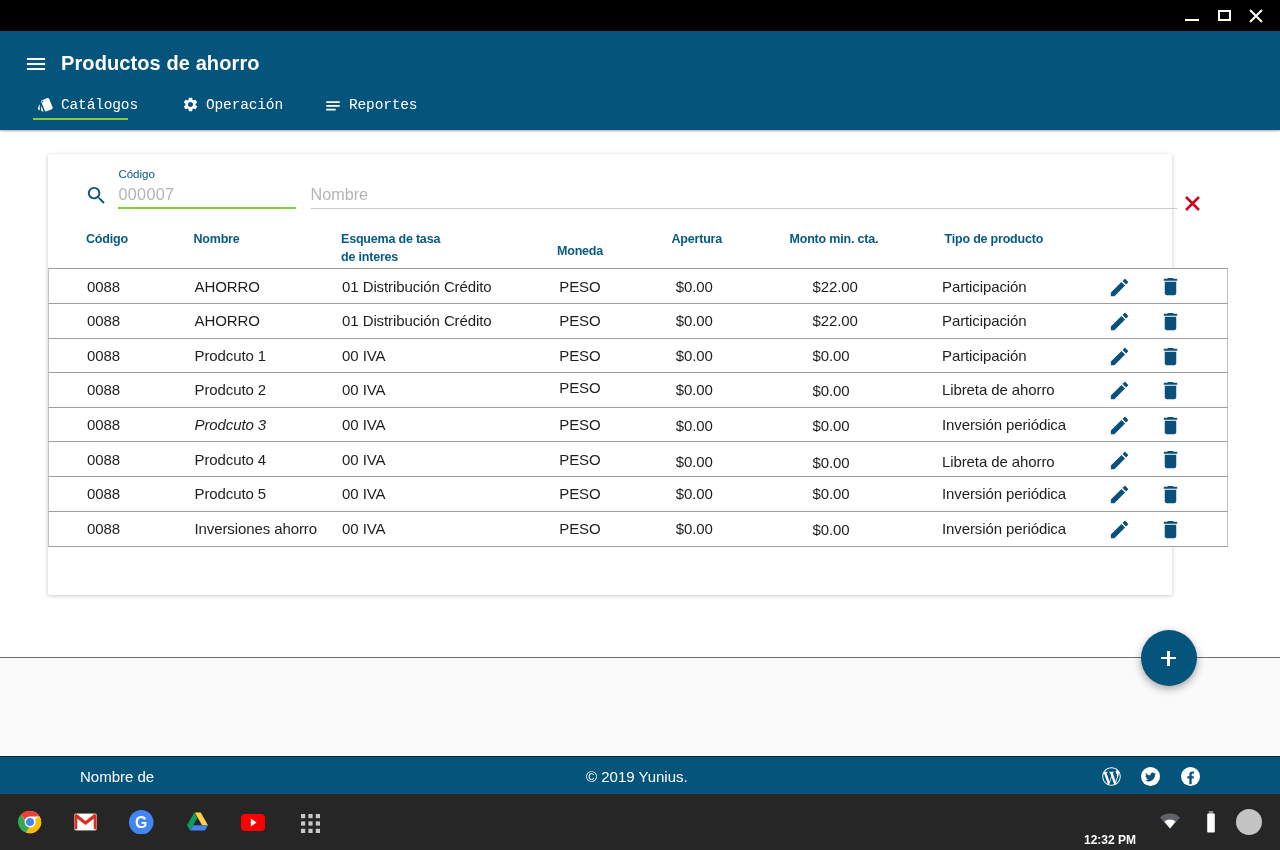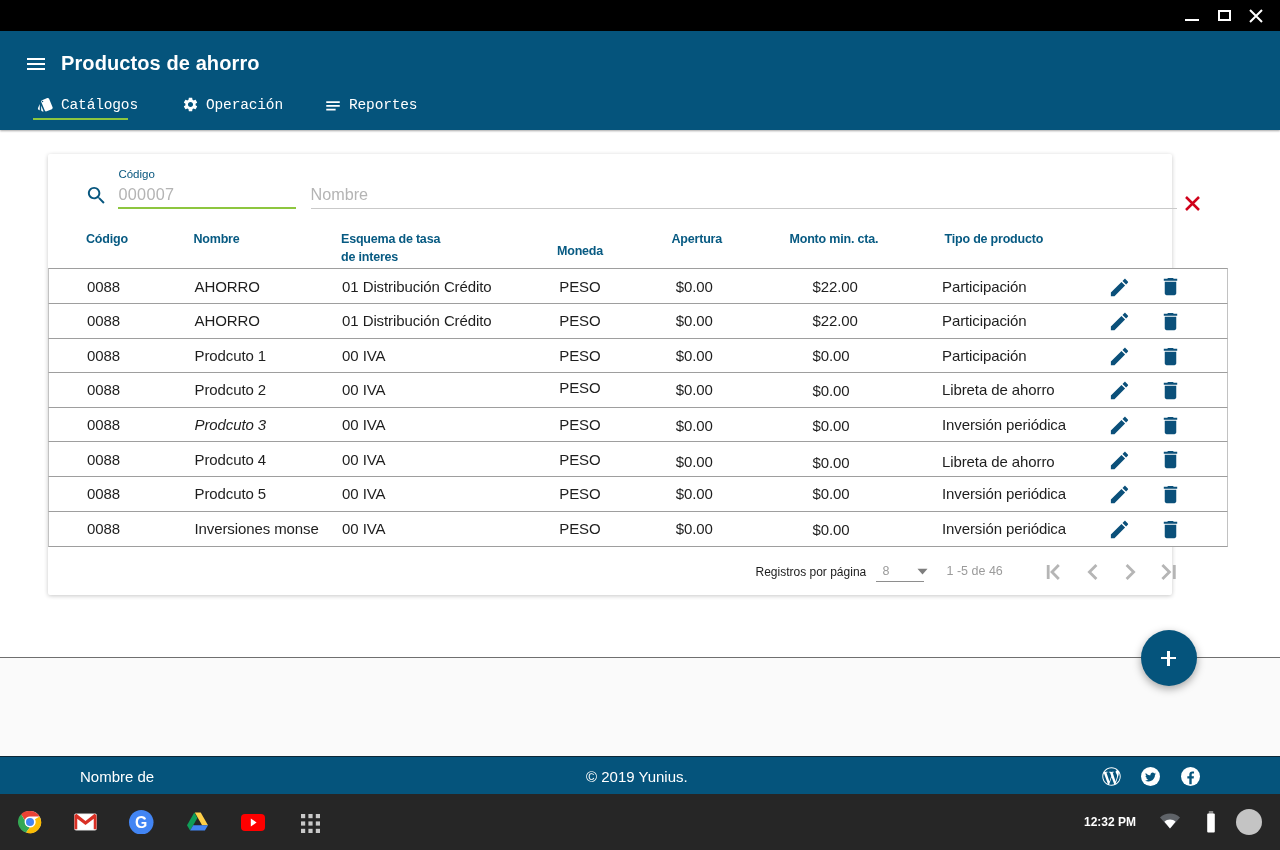--- a/index.html
+++ b/index.html
@@ -40,21 +40,21 @@
   #lower { position:absolute; left:0; top:657px; width:1280px; height:98.5px; background:#fafafa; border-top:1.4px solid #6f6f6f; }
   #fab { position:absolute; left:1140.5px; top:630px; width:56px; height:56px; border-radius:50%;
      background:#05547c; box-shadow:0 3px 8px rgba(0,0,0,.35); }
   #fab:before { content:""; position:absolute; left:20.5px; top:26.8px; width:15px; height:2.4px; background:#fff;}
   #fab:after  { content:""; position:absolute; left:26.8px; top:20.5px; width:2.4px; height:15px; background:#fff;}
   
   #footer { position:absolute; left:0; top:755.5px; width:1280px; height:38.2px; background:#05547c;
      border-top:1px solid #0b2737; color:#fff; }
   
   #shelf { position:absolute; left:0; top:793.7px; width:1280px; height:56.3px; background:#262626; }
-  #clock { position:absolute; left:1084px; top:21px; color:#fff; font-size:12px; font-weight:bold; }
+  #clock { position:absolute; left:1084px; top:39px; color:#fff; font-size:12px; font-weight:bold; }
   #avatar { position:absolute; left:1236px; top:15px; width:26px; height:26px; border-radius:50%; background:#c4c4c4; }
 </style>
 </head>
 <body>
 <div id="titlebar">
   <div id="min"></div>
   <div id="max"></div>
   <svg style="position:absolute;left:1249px;top:9px" width="14" height="14" viewBox="0 0 14 14">
       <path d="M1 1 L13 13 M13 1 L1 13" stroke="#fff" stroke-width="2"></path>
     </svg>
@@ -210,58 +210,35 @@
         <span style="left:893.5px;">Inversión periódica</span>
         <svg style="left:1059.5px;top:6.3px" width="23" height="23" viewBox="0 0 24 24" fill="#0b507a">
           <path d="M3 17.25V21h3.75L17.81 9.94l-3.75-3.75L3 17.25zM20.71 7.04c.39-.39.39-1.02 0-1.41l-2.34-2.34c-.39-.39-1.02-.39-1.41 0l-1.83 1.83 3.75 3.75 1.83-1.83z"></path>
         </svg>
         <svg style="left:1110.3px;top:6px" width="23" height="23" viewBox="0 0 24 24" fill="#0b507a">
           <path d="M6 19c0 1.1.9 2 2 2h8c1.1 0 2-.9 2-2V7H6v12zM19 4h-3.5l-1-1h-5l-1 1H5v2h14V4z"></path>
         </svg>
       </div>
       <div class="row" style="top:357.1px;border-bottom:1.8px solid #9e9e9e;height:36.4px;">
         <span style="left:38.5px;">0088</span>
-        <span style="left:146px;">Inversiones monse</span>
+        <span style="left:146px;">Inversiones ahorro</span>
         <span style="left:293.6px;">00 IVA</span>
         <span style="left:510.8px;">PESO</span>
         <span style="left:627.3px;">$0.00</span>
         <span style="left:764px;transform:translateY(1px);">$0.00</span>
         <span style="left:893.5px;">Inversión periódica</span>
         <svg style="left:1059.5px;top:6.3px" width="23" height="23" viewBox="0 0 24 24" fill="#0b507a">
           <path d="M3 17.25V21h3.75L17.81 9.94l-3.75-3.75L3 17.25zM20.71 7.04c.39-.39.39-1.02 0-1.41l-2.34-2.34c-.39-.39-1.02-.39-1.41 0l-1.83 1.83 3.75 3.75 1.83-1.83z"></path>
         </svg>
         <svg style="left:1110.3px;top:6px" width="23" height="23" viewBox="0 0 24 24" fill="#0b507a">
           <path d="M6 19c0 1.1.9 2 2 2h8c1.1 0 2-.9 2-2V7H6v12zM19 4h-3.5l-1-1h-5l-1 1H5v2h14V4z"></path>
         </svg>
       </div>
     </div>
 
-  <div id="pgn">
-    <span style="position:absolute;left:708px;top:18.5px;font-size:12px;">Registros por página</span>
-    <span class="g" style="position:absolute;left:835px;top:17.5px;font-size:12.5px;">8</span>
-    <div style="position:absolute;left:828.5px;top:34.5px;width:48px;height:1.2px;background:#8e8e8e"></div>
-    <svg style="position:absolute;left:869px;top:22px" width="11" height="7" viewBox="0 0 11 7">
-        <path d="M0.5 0.8 L10.5 0.8 L5.5 6.6z" fill="#7e7e7e"></path>
-      </svg>
-    <span class="g" style="position:absolute;left:899px;top:18px;font-size:12.5px;">1 -5 de 46</span>
-    <svg class="pi" style="position:absolute;left:998.8px;top:17px" width="16" height="18" viewBox="0 0 16 18" fill="none" stroke="#b5b5b5" stroke-width="2.8">
-        <path d="M2.2 2 V16"></path>
-        <path d="M12.8 2 L6 9 L12.8 16"></path>
-      </svg>
-    <svg class="pi" style="position:absolute;left:1038.6px;top:17px" width="12" height="18" viewBox="0 0 12 18" fill="none" stroke="#b5b5b5" stroke-width="2.8">
-        <path d="M10.4 2 L3.4 9 L10.4 16"></path>
-      </svg>
-    <svg class="pi" style="position:absolute;left:1077.9px;top:17px" width="12" height="18" viewBox="0 0 12 18" fill="none" stroke="#b5b5b5" stroke-width="2.8">
-        <path d="M1.6 2 L8.6 9 L1.6 16"></path>
-      </svg>
-    <svg class="pi" style="position:absolute;left:1111.1px;top:17px" width="17" height="18" viewBox="0 0 17 18" fill="none" stroke="#b5b5b5" stroke-width="2.8">
-        <path d="M3.4 2 L10.4 9 L3.4 16"></path>
-        <path d="M15.3 2 V16"></path>
-      </svg>
-    </div>
 </div>
 
 <div id="lower"></div>
 <div id="fab"></div>
 
 <div id="footer">
   <span style="position:absolute;left:80px;top:11px;font-size:15px;">Nombre de</span>
   <span style="position:absolute;left:586px;top:11px;font-size:15px;">© 2019 Yunius.</span>
   <svg style="position:absolute;left:1102px;top:10px" width="19" height="19" viewBox="0 0 512 512">
       <path fill="#fff" d="M256 8C119.3 8 8 119.2 8 256c0 136.7 111.3 248 248 248s248-111.3 248-248C504 119.2 392.7 8 256 8zM33 256c0-32.3 6.9-63 19.3-90.7l106.4 291.4C84.3 420.5 33 344.2 33 256zm223 223c-21.9 0-43-3.2-63-9.1l66.9-194.4 68.5 187.8c.5 1.1 1 2.1 1.6 3.1-23.1 8.1-48 12.6-74 12.6zm30.7-327.5c13.4-.7 25.5-2.1 25.5-2.1 12-1.4 10.6-19.1-1.4-18.4 0 0-36.1 2.8-59.4 2.8-21.9 0-58.7-2.8-58.7-2.8-12-.7-13.4 17.7-1.4 18.4 0 0 11.4 1.4 23.4 2.1l34.7 95.2L200.6 393l-81.2-241.5c13.4-.7 25.5-2.1 25.5-2.1 12-1.4 10.6-19.1-1.4-18.4 0 0-36.1 2.8-59.4 2.8-4.2 0-9.1-.1-14.4-.3C109.6 73 178.1 33 256 33c58 0 110.9 22.2 150.6 58.5-1-.1-1.9-.2-2.9-.2-21.9 0-37.4 19.1-37.4 39.6 0 18.4 10.6 33.9 21.9 52.3 8.5 14.8 18.4 33.9 18.4 61.5 0 19.1-7.3 41.2-17 72.1l-22.2 74.3-80.7-239.6zm81.4 297.2l68.1-196.9c12.7-31.8 17-57.2 17-79.9 0-8.2-.5-15.8-1.5-22.9 17.4 31.8 27.3 68.2 27.3 107 0 82.3-44.6 154.1-110.9 192.7z"></path>

